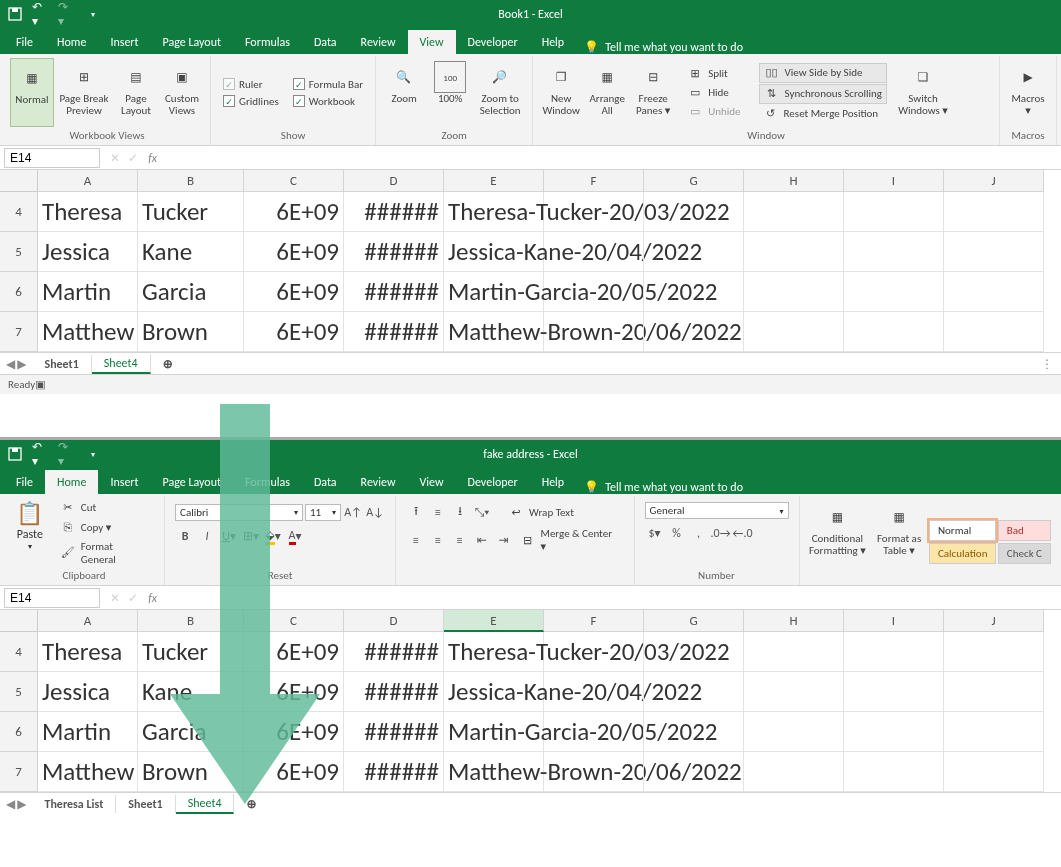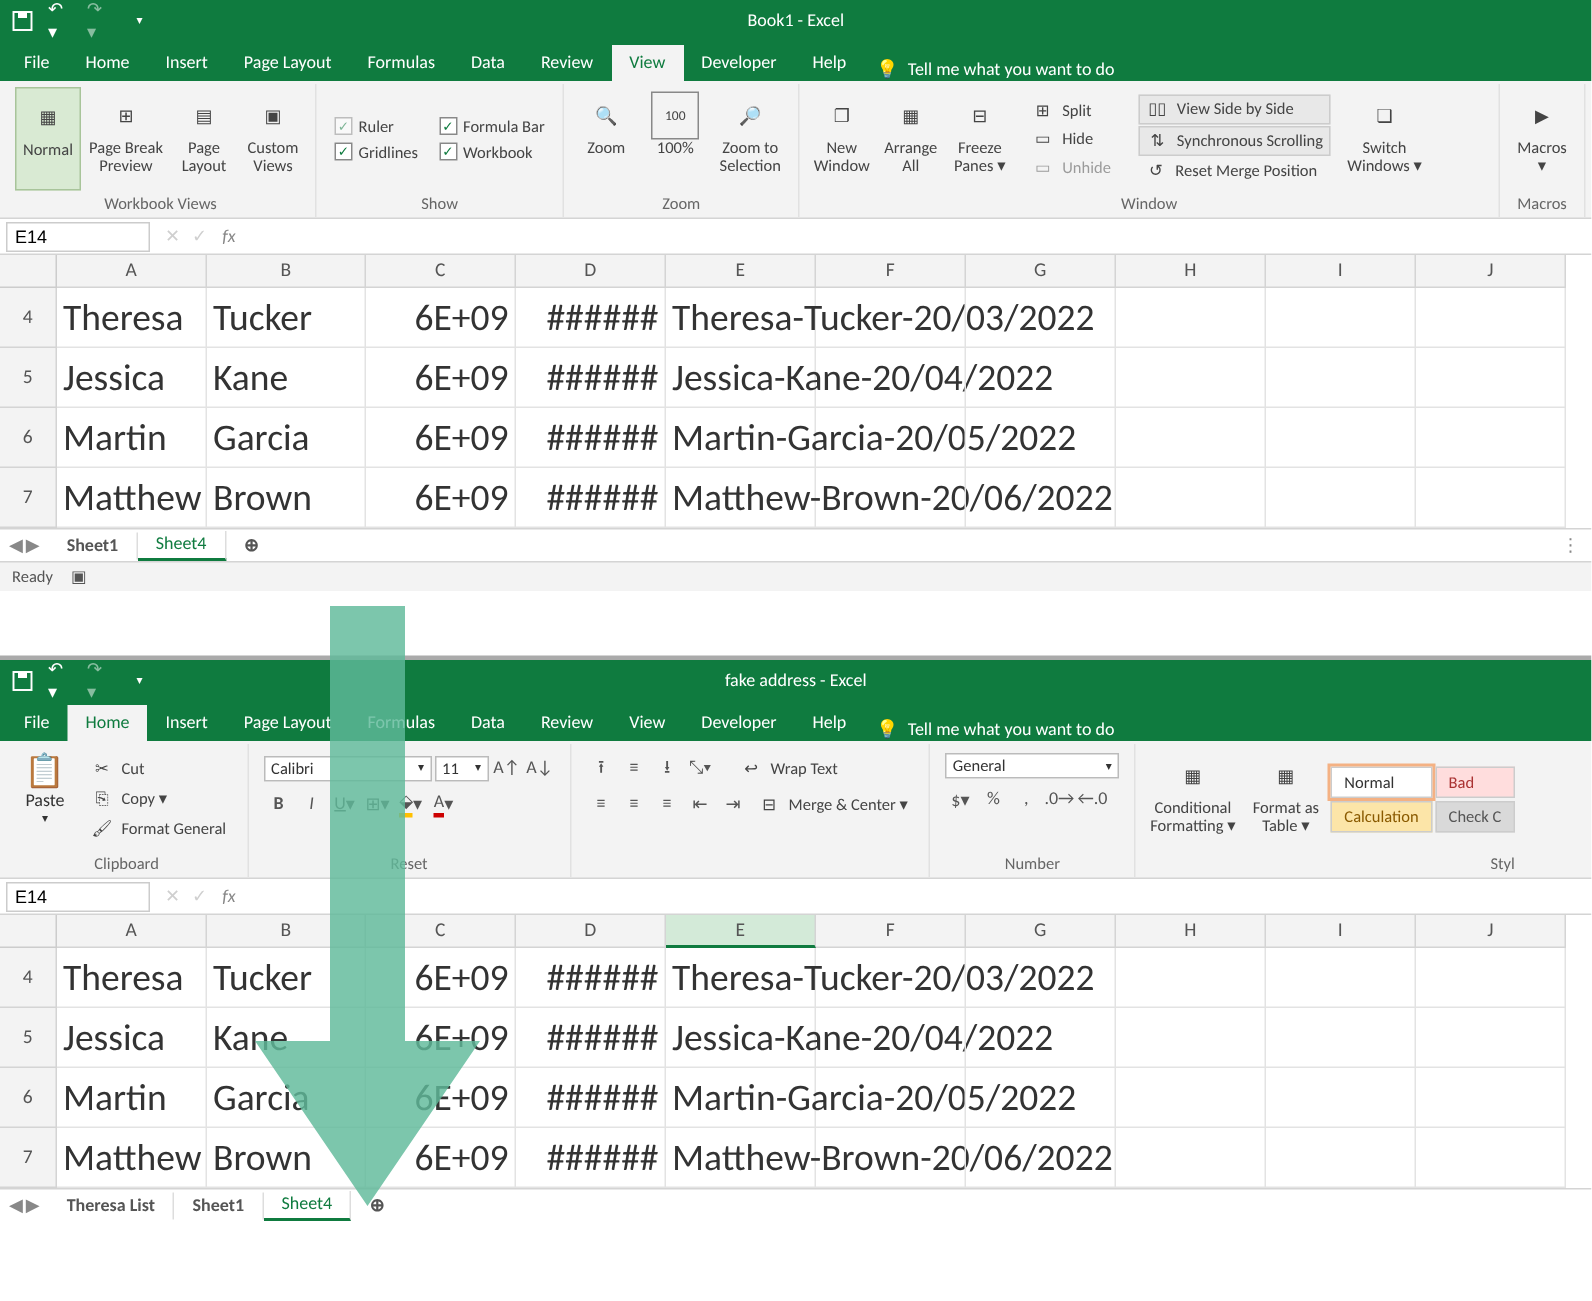--- a/index.html
+++ b/index.html
@@ -36,21 +36,21 @@
   .cornercell { width: 38px; height: 22px; background:#f3f3f3; border-right:1px solid #ccc; border-bottom:1px solid #ccc;}
   .colhdr { height: 22px; }
   .rowhdr { width: 38px; }
   .row { display: flex; }
   .cell { border-right: 1px solid #e3e3e3; border-bottom: 1px solid #e3e3e3; padding: 2px 4px; font-size: 25px; font-family: Calibri, Arial; overflow: hidden; white-space: nowrap; display:flex; align-items:center;}
   .cell.r { justify-content: flex-end; }
   .sheettabsbar { display: flex; align-items: center; height: 22px; background: #fff; border-top: 1px solid #d4d4d4; font-size: 12px; }
   .navbtns { display: flex; gap: 2px; padding: 0 6px; color: #888;}
   .sheettab { padding: 2px 12px; border-right: 1px solid #ddd; cursor:pointer; color:#555;font-weight:bold;}
   .sheettab.active { border-bottom: 2px solid #0f7b3f; color: #0f7b3f; font-weight: 500;}
-  .statusbar { display:flex; align-items:center; height: 20px; background:#f3f3f3; border-top:1px solid #d4d4d4; font-size:11px; color:#555; padding:0 8px; gap:12px;}
+  .statusbar { display:flex; align-items:center; height: 20px; background:#f3f3f3; border-top:1px solid #d4d4d4; font-size:11px; color:#555; padding:0 8px; }
   .arrow-overlay { position: absolute; left: 170px; top: 394px; z-index: 100; pointer-events:none;}
   
   .pastebtn { display:flex; flex-direction:column; align-items:center; width:40px; padding:2px;}
   .clipcol { display:flex; flex-direction:column; gap:2px; justify-content:center; padding:0 4px;}
   .fontgrp { display:flex; flex-direction:column; gap:4px; padding:4px;}
   .fontrow { display:flex; gap:2px; align-items:center;}
   .combo { border:1px solid #bbb; background:#fff; padding:1px 4px; font-size:11px; display:flex; align-items:center; gap:4px;}
   .iconbtn { width:20px; height:20px; display:flex; align-items:center; justify-content:center; color:#555; cursor:pointer; border:1px solid transparent;}
   .stylecell { border:1px solid #ccc; padding:3px 8px; font-size:11px; min-width:50px;}
   .style-normal { background:#fff;}
@@ -388,21 +388,21 @@
             </div>
         </div>
       </div>
       <div class="glabel">Clipboard</div>
     </div>
 
     <div class="group">
       <div class="controls">
           <div class="fontgrp">
         <div class="fontrow">
-          <div class="combo" style="width:112px">
+          <div class="combo" style="width:128px">
                 <span>Calibri</span>
                 <span style="margin-left:auto;font-size:8px">▾</span>
               </div>
           <div class="combo" style="width:36px">
                 <span>11</span>
                 <span style="margin-left:auto;font-size:8px">▾</span>
               </div>
           <div class="iconbtn">A↑</div>
           <div class="iconbtn">A↓</div>
         </div>
@@ -449,21 +449,21 @@
               </div>
         </div>
       </div>
         </div>
     </div>
 
     <div class="group">
       <div class="controls">
           <div class="fontgrp">
         <div class="fontrow">
-              <div class="combo" style="width:116px">
+              <div class="combo" style="width:144px">
                 <span>General</span>
                 <span style="margin-left:auto;font-size:8px">▾</span>
               </div>
             </div>
         <div class="fontrow">
           <div class="iconbtn">$▾</div>
           <div class="iconbtn">%</div>
           <div class="iconbtn">,</div>
           <div class="iconbtn">.0→</div>
           <div class="iconbtn">←.0</div>
@@ -485,21 +485,20 @@
             <span class="blabel" style="white-space:pre">Format as
 Table ▾</span>
           </div>
         <div style="display:grid;grid-template-columns:auto auto;gap:2px;align-content:center">
           <div class="stylecell style-normal" style="outline:2px solid #f4b183">Normal</div>
           <div class="stylecell style-bad">Bad</div>
           <div class="stylecell style-calc">Calculation</div>
           <div class="stylecell style-check">Check C</div>
         </div>
       </div>
-      <div class="glabel" style="text-align:right">Styl</div>
     </div>
   </div>
 
   <div class="fxbar">
     <input class="namebox" value="E14" style="">
     <div class="fxbtns">
       <span style="opacity:.4">✕</span>
       <span style="opacity:.4">✓</span>
     </div>
     <span class="fxlabel">fx</span>

